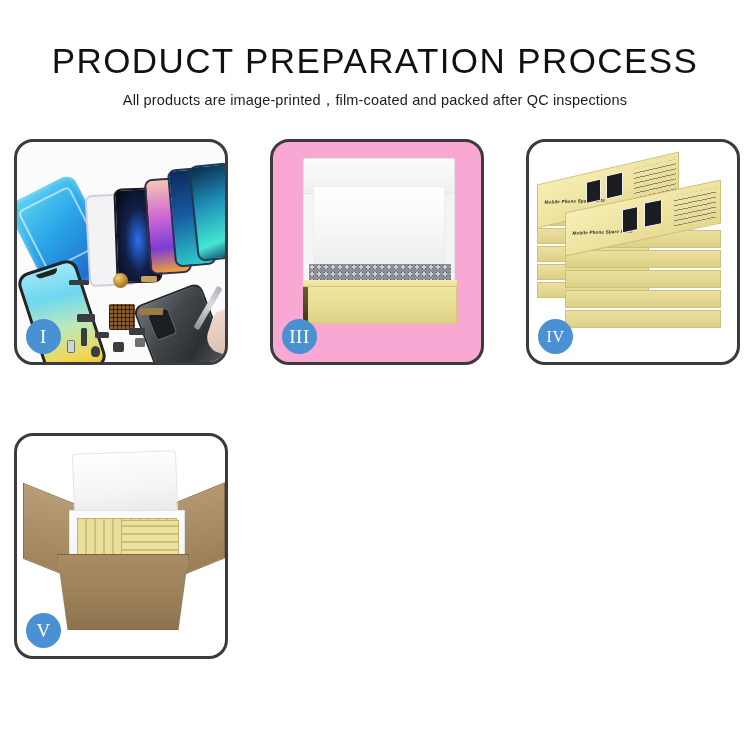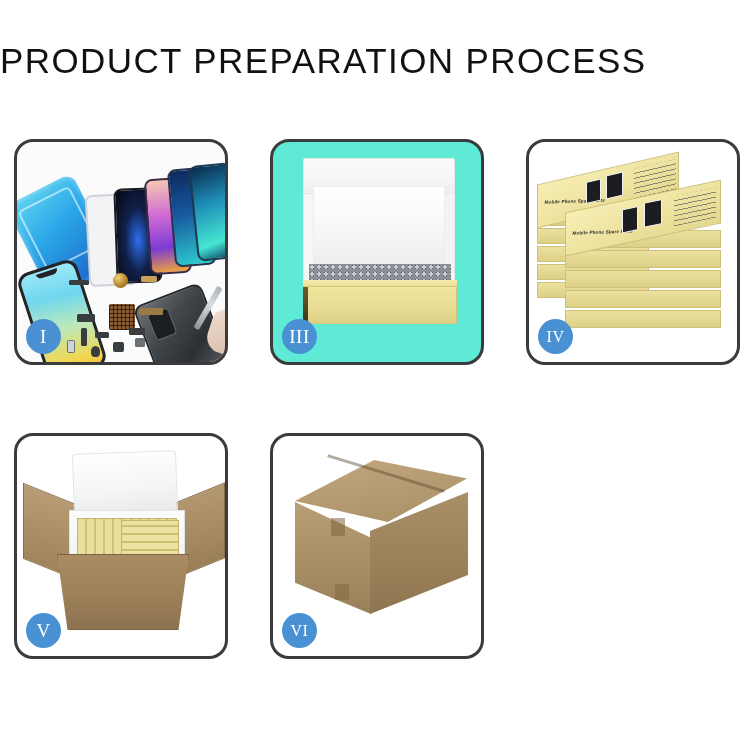--- a/index.html
+++ b/index.html
@@ -5,21 +5,21 @@
   * { box-sizing: border-box; margin: 0; padding: 0; }
   html, body {
     width: 750px; height: 750px;
     background: #ffffff;
     font-family: "Liberation Sans", sans-serif;
     overflow: hidden;
   }
   .page { position: relative; width: 750px; height: 750px; background: #fff; }
 
   
-  .header { padding-top: 40px; }
+  .header { text-align: center; padding-top: 40px; }
   .title {
     font-size: 35px;
     letter-spacing: 1.4px;
     font-weight: 400;
     color: #111111;
     line-height: 42px;
     white-space: nowrap;
   }
   .subtitle {
     font-size: 14.5px;
@@ -173,21 +173,21 @@
     position:absolute; left:34px; top:62px; width:15px; height:118px;
     background: rgba(24,26,28,.70); border-radius:3px;
   }
   .tape-a { position:absolute; left:46px; top:10px; width:12px; height:9px; background:#c59a52; border-radius:1px; }
   .tape-b { position:absolute; left:28px; top:78px; width:13px; height:10px; background:#c59a52; border-radius:1px; }
   .tape-c { position:absolute; left:24px; top:176px; width:11px; height:22px; background:#c99f58; border-radius:2px; transform:rotate(6deg); }
   .tape-d { position:absolute; left:76px; top:172px; width:11px; height:24px; background:#c99f58; border-radius:2px; transform:rotate(-5deg); }
   .dark-base { position:absolute; left:18px; top:160px; width:78px; height:38px; background: rgba(35,38,41,.62); border-radius:4px; }
 
   
-  .p3 { background: #5eead4; }
+  .p3 { background: #f9a8d4; }
   .lid-back {
     position:absolute; left:30px; top:16px; width:152px; height:36px;
     background: linear-gradient(180deg,#fbfbfb,#eef0f0);
     border:1px solid #e4e6e6; border-radius:2px;
   }
   .lid-flap-l { position:absolute; left:30px; top:18px; width:16px; height:126px; background:#f5f6f6; border:1px solid #e6e8e8; }
   .lid-flap-r { position:absolute; left:166px; top:18px; width:16px; height:126px; background:#f2f3f3; border:1px solid #e6e8e8; }
   .foam-sheet {
     position:absolute; left:40px; top:44px; width:132px; height:80px;
     background: linear-gradient(180deg,#ffffff 0%,#f6f7f7 55%,#eceeee 100%);
@@ -306,20 +306,21 @@
   .c6-tape-a { position:absolute; left:58px; top:82px; width:14px; height:18px; background:rgba(126,101,64,.55); }
   .c6-tape-b { position:absolute; left:62px; top:148px; width:14px; height:16px; background:rgba(126,101,64,.5); }
 </style>
 </head>
 <body>
 
 <div class="page">
 
   <div class="header">
     <div class="title">PRODUCT PREPARATION PROCESS</div>
+    <div class="subtitle">All products are image-printed，film-coated and packed after QC inspections</div>
   </div>
 
   <div class="grid">
 
     <div class="panel p1">
       <div class="scene">
         <div class="ph ph-a"></div>
         <div class="ph ph-b"></div>
         <div class="ph ph-c"></div>
         <div class="ph ph-d"></div>
@@ -398,26 +399,15 @@
         <div class="flap-right"></div>
         <div class="eps-lid"></div>
         <div class="eps-box"></div>
         <div class="yellow-bundle"></div>
         <div class="yellow-bundle-2"></div>
         <div class="carton-body"></div>
       </div>
       <div class="badge">V</div>
     </div>
 
-    <div class="panel p6">
-      <div class="scene">
-        <div class="c6-left"></div>
-        <div class="c6-right"></div>
-        <div class="c6-top"></div>
-        <div class="c6-seam"></div>
-        <div class="c6-tape-a"></div>
-        <div class="c6-tape-b"></div>
-      </div>
-      <div class="badge small">VI</div>
-    </div>
 
   </div>
 </div>
 
 </body></html>

